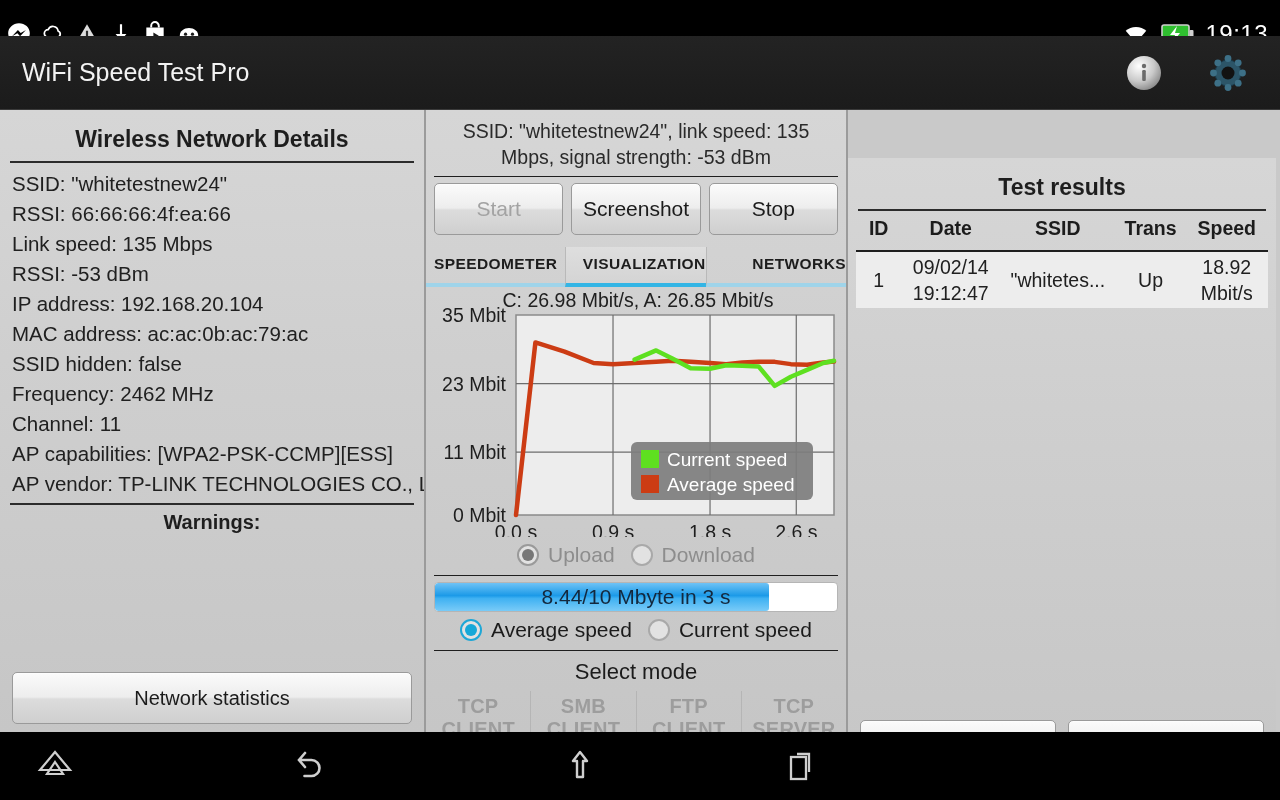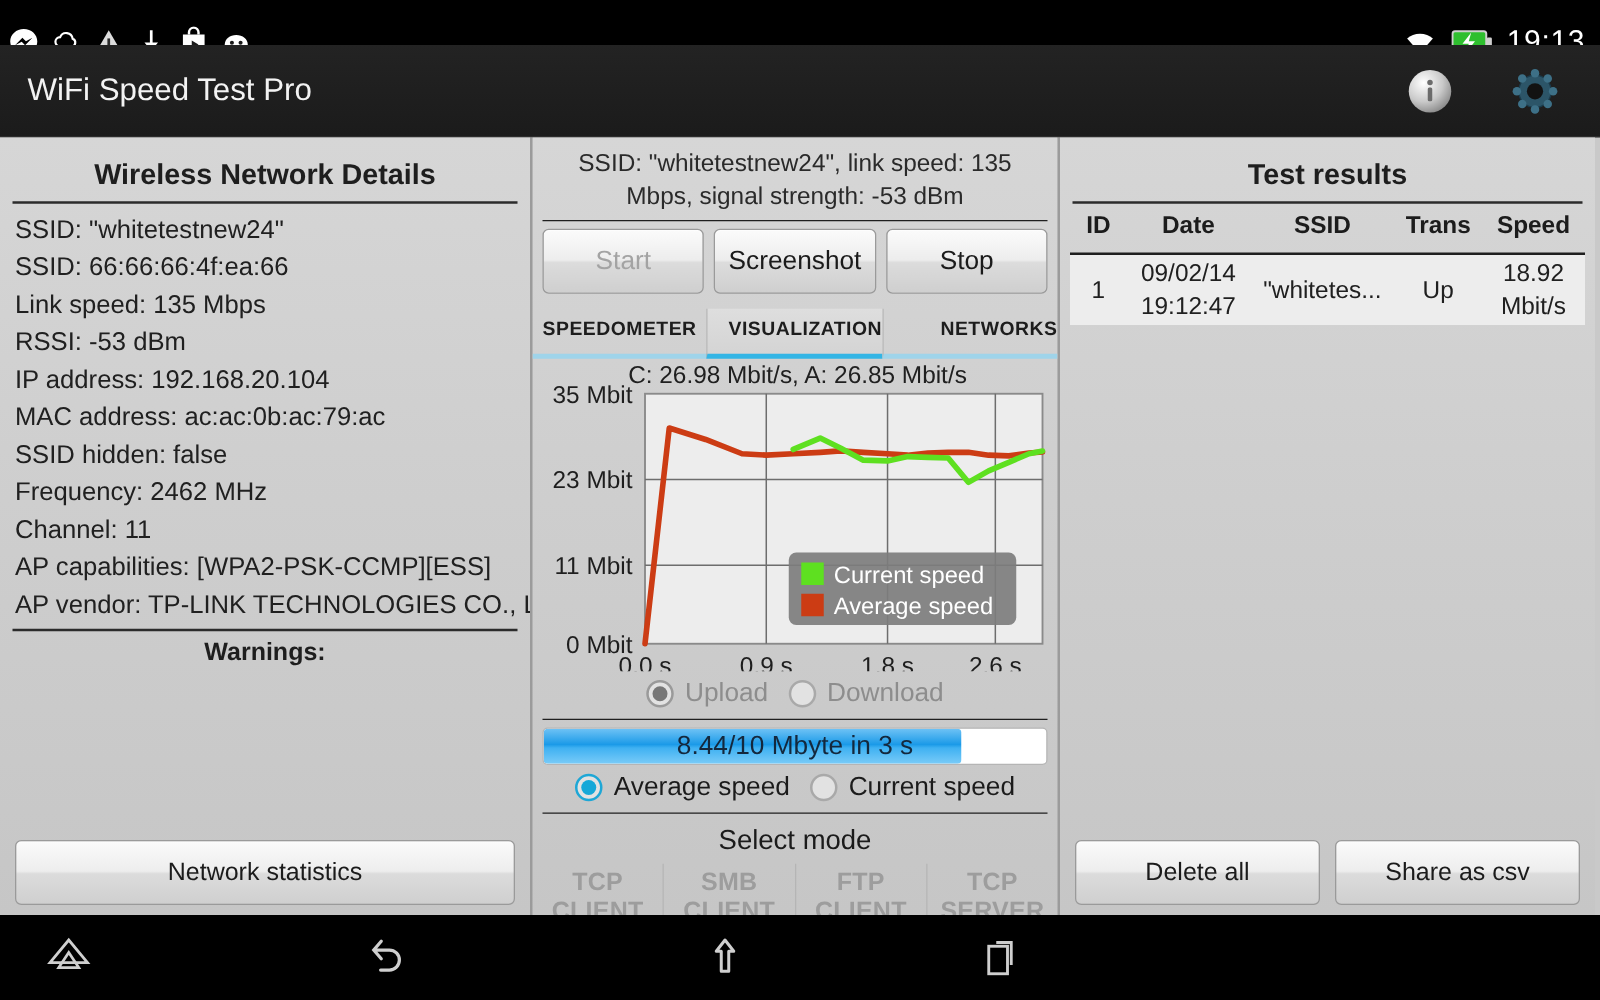--- a/index.html
+++ b/index.html
@@ -37,21 +37,21 @@
     position: absolute; left: 0; top: 110px; width: 1280px; height: 622px;
     display: flex; background: #c9c9c9;
   }
   .pane {
     position: relative; height: 622px;
     background: linear-gradient(#d6d6d6, #cfcfcf 40%, #c6c6c6);
     overflow: hidden;
   }
   .pane-left   { width: 424px; }
   .pane-center { width: 424px; border-left: 2px solid #9b9b9b; border-right: 2px solid #9b9b9b; }
-  .pane-right  { width: 428px; }
+  .pane-right  { width: 428px; margin-top: 48px; }
 
   .pane-title {
     text-align: center; font-size: 23px; font-weight: bold; color: #1e1e1e;
     padding: 16px 8px 8px 8px;
   }
   .hr { height: 2px; background: #2b2b2b; margin: 0 10px; }
   .hr-thin { height: 1px; background: #1f1f1f; margin: 0 8px; }
 
   
   .details { padding: 6px 12px 0 12px; }
@@ -237,21 +237,21 @@
     </div>
   </div>
 
   <div class="panes">
 
     <div class="pane pane-left">
       <div class="pane-title">Wireless Network Details</div>
       <div class="hr"></div>
       <div class="details">
         <div class="detail-line">SSID: "whitetestnew24"</div>
-        <div class="detail-line">SSID: 66:66:66:4f:ea:66</div>
+        <div class="detail-line">RSSI: 66:66:66:4f:ea:66</div>
         <div class="detail-line">Link speed: 135 Mbps</div>
         <div class="detail-line">RSSI: -53 dBm</div>
         <div class="detail-line">IP address: 192.168.20.104</div>
         <div class="detail-line">MAC address: ac:ac:0b:ac:79:ac</div>
         <div class="detail-line">SSID hidden: false</div>
         <div class="detail-line">Frequency: 2462 MHz</div>
         <div class="detail-line">Channel: 11</div>
         <div class="detail-line">AP capabilities: [WPA2-PSK-CCMP][ESS]</div>
         <div class="detail-line">AP vendor: TP-LINK TECHNOLOGIES CO., LTD.</div>
       </div>

